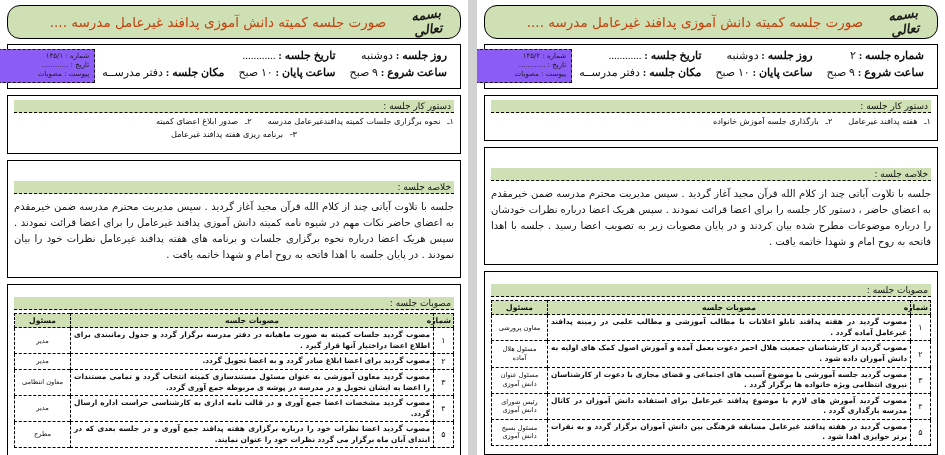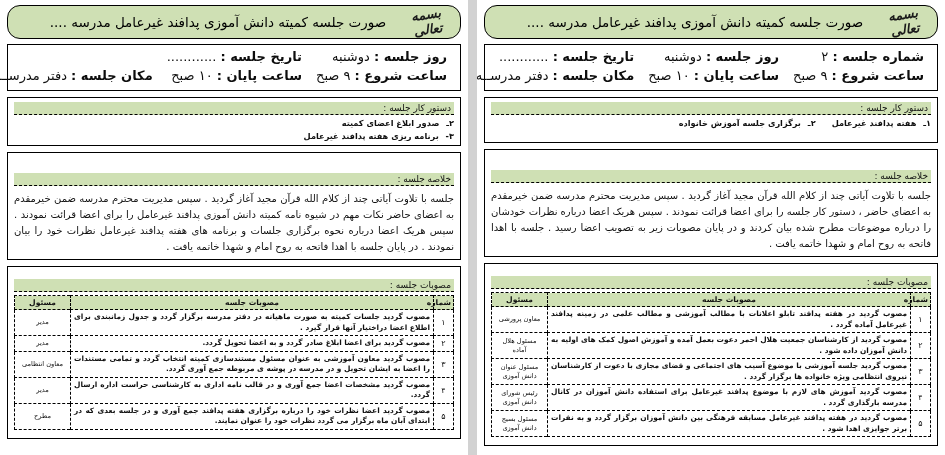--- a/index.html
+++ b/index.html
@@ -64,21 +64,21 @@
     font-style: italic;
     font-weight: bold;
     color: #1b1b1b;
     transform: rotate(-8deg);
     letter-spacing: -1px;
   }
   .title-text {
     flex: 1 1 auto;
     text-align: center;
     font-size: 13.5px;
-    color: #000000;
+    color: #c2410c;
     font-family: "DejaVu Sans", "Liberation Sans", sans-serif;
     white-space: nowrap;
     padding-left: 14px;
   }
 
   
   .header-box {
     border: 1.2px solid #000;
     box-sizing: border-box;
     padding: 4px 6px 5px 6px;
@@ -97,21 +97,21 @@
   .hdr-col {
     display: flex;
     flex-direction: column;
     gap: 3px;
     padding: 0 7px;
     white-space: nowrap;
   }
   .hdr-col.c1 { min-width: 80px; }
   .hdr-col.c2 { min-width: 82px; }
   .hdr-col.c3 { min-width: 108px; }
-  .kv { font-size: 13px; color: #0d0d0d; line-height: 1.25; }
+  .kv { font-size: 11px; color: #0d0d0d; line-height: 1.25; font-family: Liberation Serif, serif; }
   .kv b { font-weight: bold; }
   .kv .val { font-weight: normal; }
   .stamp-box {
     flex: 0 0 auto;
     border: 1.3px dashed #111;
     background: #8b5cf6;
     padding: 2px 5px 2px 5px;
     margin-right: auto;
     min-width: 112px;
     box-sizing: border-box;
@@ -122,21 +122,21 @@
     line-height: 1.32;
     text-align: right;
     white-space: nowrap;
   }
 
   
   .section {
     border: 1.2px solid #000;
     box-sizing: border-box;
     margin-bottom: 6px;
-    padding: 4px 6px 4px 6px;
+    padding: 4px 6px 14px 6px;
   }
   .sec-title {
     background: #cfe0b4;
     font-size: 9px;
     color: #111;
     padding: 1px 3px 1px 0;
     border-bottom: 1.3px dashed #000;
     margin-bottom: 3px;
     font-weight: normal;
   }
@@ -145,26 +145,26 @@
   .agenda-box { min-height: 46px; }
   .agenda-row {
     display: flex;
     flex-direction: row;
     gap: 16px;
     margin: 3px 0 0 0;
     flex-wrap: nowrap;
   }
   .agenda-item {
     font-size: 8.2px;
-    font-weight: bold;
+    font-weight: normal;
     color: #101010;
     white-space: nowrap;
   }
   .agenda-item .num { margin-left: 4px; }
-  .agenda-row.centered { justify-content: flex-start; }
+  .agenda-row.centered { justify-content: center; }
 
   
   .summary-box { min-height: 108px; }
   .summary-spacer { height: 16px; }
   .summary-text {
     font-size: 10px;
     line-height: 1.62;
     color: #111;
     text-align: justify;
     text-align-last: right;
@@ -278,21 +278,21 @@
 
     <div class="section agenda-box">
       <div class="sec-title">دستور کار جلسه :</div>
       <div class="agenda-row">
         <div class="agenda-item">
           <span class="num">۱ـ</span>
           <span>هفته پدافند غیرعامل</span>
         </div>
         <div class="agenda-item">
           <span class="num">۲ـ</span>
-          <span>برگزاری جلسه آموزش خانواده</span>
+          <span>بارگذاری جلسه آموزش خانواده</span>
         </div>
       </div>
     </div>
 
     <div class="section summary-box">
       <div class="summary-spacer"></div>
       <div class="sec-title">خلاصه جلسه :</div>
       <div class="summary-text">جلسه با تلاوت آیاتی چند از کلام الله قرآن مجید آغاز گردید . سپس مدیریت محترم مدرسه ضمن خیرمقدم به اعضای حاضر ، دستور کار جلسه را برای اعضا قرائت نمودند . سپس هریک اعضا درباره نظرات خودشان را درباره موضوعات مطرح شده بیان کردند و در پایان مصوبات زیر به تصویب اعضا رسید . جلسه با اهدا فاتحه به روح امام و شهدا خاتمه یافت .</div>
     </div>
 
@@ -396,20 +396,24 @@
           <span>پیوست :</span>
           <span>مصوبات</span>
         </div>
       </div>
     </div>
 
     <div class="section agenda-box">
       <div class="sec-title">دستور کار جلسه :</div>
       <div class="agenda-row">
         <div class="agenda-item">
+          <span class="num">۱ـ</span>
+          <span>نحوه برگزاری جلسات کمیته پدافندغیرعامل مدرسه</span>
+        </div>
+        <div class="agenda-item">
           <span class="num">۲ـ</span>
           <span>صدور ابلاغ اعضای کمیته</span>
         </div>
       </div>
       <div class="agenda-row centered">
         <div class="agenda-item">
           <span class="num">۳-</span>
           <span>برنامه ریزی هفته پدافند غیرعامل</span>
         </div>
       </div>

